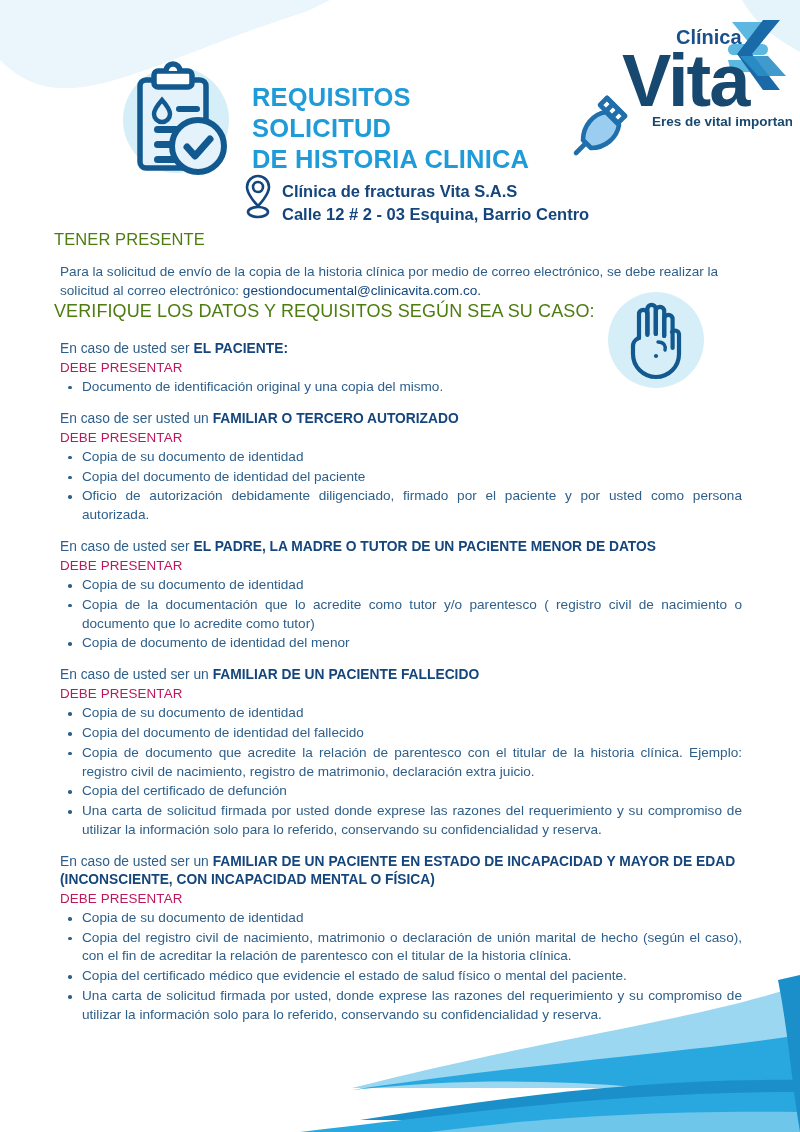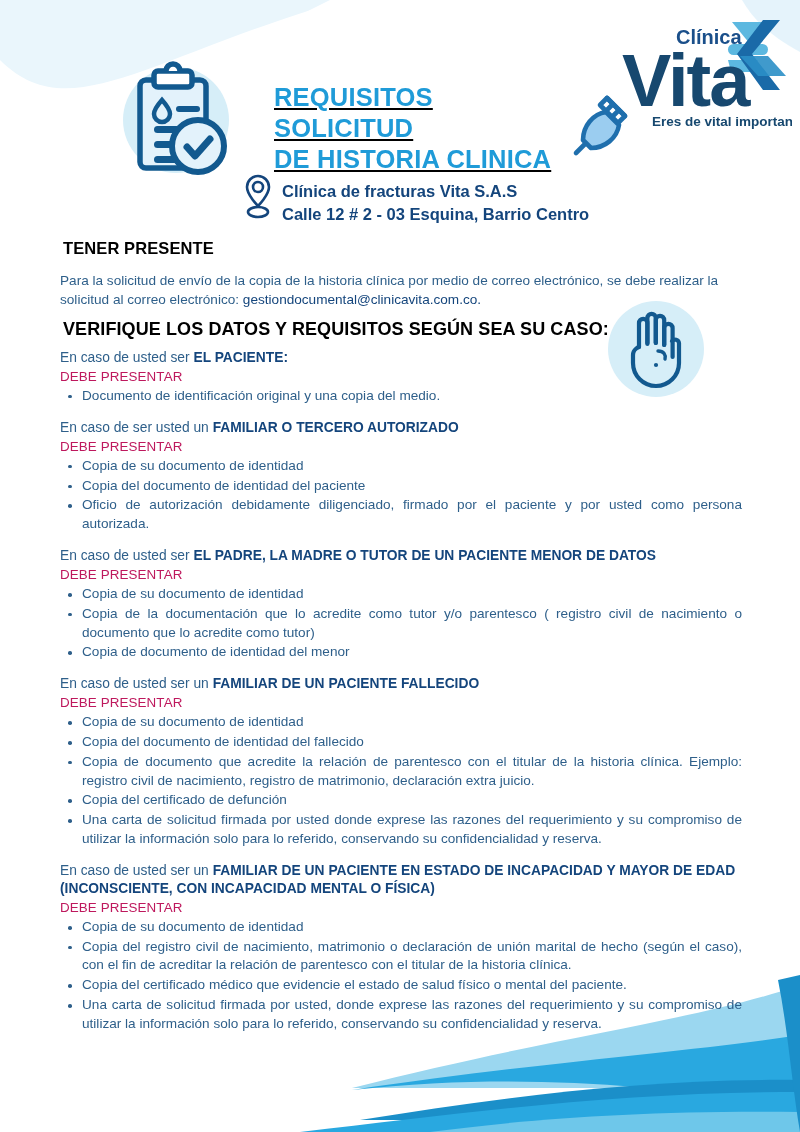--- a/index.html
+++ b/index.html
@@ -40,24 +40,23 @@
   }
   .clipboard-badge {
     position: absolute;
     left: 118px;
     top: 60px;
     width: 112px;
     height: 118px;
   }
   .title-block {
     position: absolute;
-    left: 274px;
+    left: 252px;
     top: 82px;
     width: 300px;
-    text-decoration: underline;
   }
   .title-line {
     font-size: 25.5px;
     font-weight: bold;
     letter-spacing: .2px;
     line-height: 1.22;
     color: #1f9bd8;
     text-transform: uppercase;
   }
   .pin-icon-wrap {
@@ -96,23 +95,23 @@
     margin-top: 12px;
   }
 
   
   .content {
     position: relative;
     padding: 0 58px 0 54px;
   }
 
   h2.section-head {
-    margin: 9px;
-    color: #000000;
-    font-weight: bold;
+    margin: 0;
+    color: #4d7c0f;
+    font-weight: normal;
     letter-spacing: .1px;
   }
   .tener-presente {
     font-size: 16.5px;
     margin-top: 4px;
   }
   .intro-para {
     margin: 13px 0 0 6px;
     color: #2e5f8a;
     font-size: 13.6px;
@@ -132,21 +131,21 @@
   .hand-badge {
     position: absolute;
     right: 94px;
     top: 60px;
     width: 100px;
     height: 100px;
   }
 
   
   .cases {
-    margin-top: 0;
+    margin-top: 18px;
     padding-left: 6px;
   }
   .case {
     margin-bottom: 13px;
   }
   .case-title {
     color: #2e5f8a;
     font-size: 13.8px;
     line-height: 1.32;
   }
@@ -299,21 +298,21 @@
       </g>
       <circle cx="50" cy="66" r="2.1" fill="#12598f"></circle>
     </svg>
 
     <div class="cases">
 
       <div class="case">
         <div class="case-title"><span>En caso de usted ser </span><b>EL PACIENTE:</b></div>
         <div class="debe">DEBE PRESENTAR</div>
         <ul class="req-list">
-          <li>Documento de identificación original y una copia del medio.</li>
+          <li>Documento de identificación original y una copia del mismo.</li>
         </ul>
       </div>
 
       <div class="case">
         <div class="case-title"><span>En caso de ser usted un </span><b>FAMILIAR O TERCERO AUTORIZADO</b></div>
         <div class="debe">DEBE PRESENTAR</div>
         <ul class="req-list">
           <li>Copia de su documento de identidad</li>
           <li>Copia del documento de identidad del paciente</li>
           <li>Oficio de autorización debidamente diligenciado, firmado por el paciente y por usted como persona autorizada.</li>

